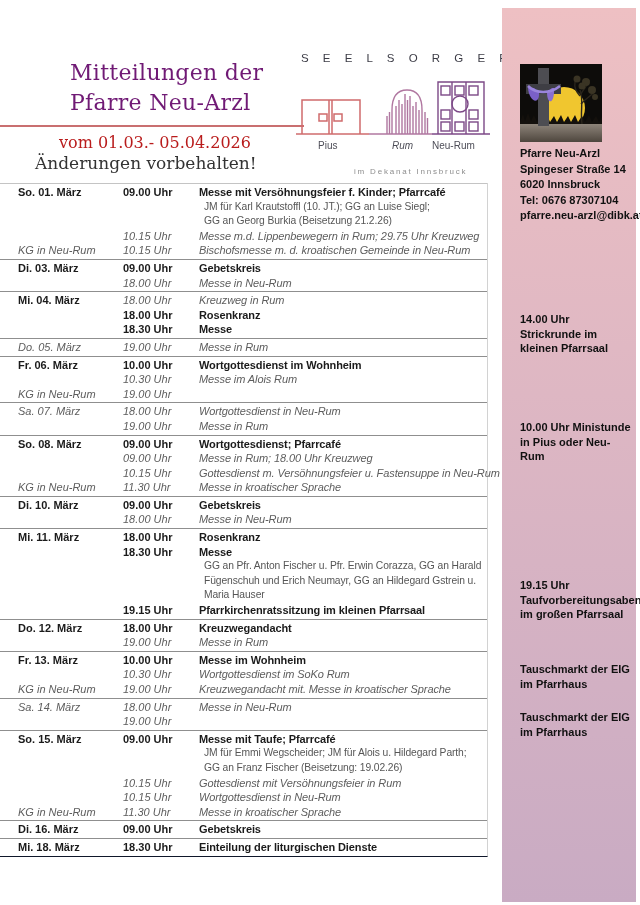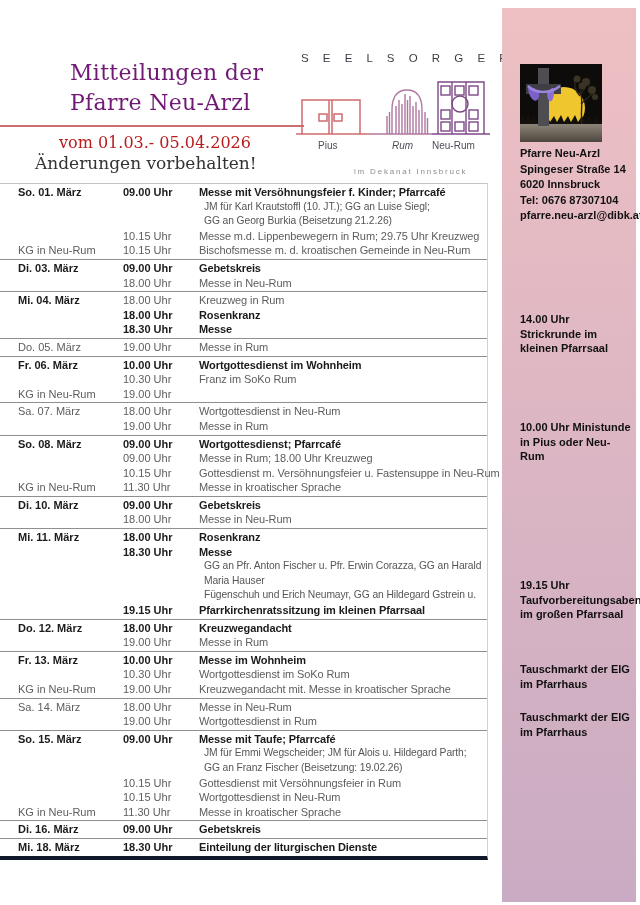--- a/index.html
+++ b/index.html
@@ -19,29 +19,29 @@
   .logo{position:absolute;left:296px;top:52px;width:196px;}
   .wordmark{font-size:11.5px;letter-spacing:5.5px;color:#3c3c46;padding-left:5px;white-space:nowrap;}
   .buildings{display:block;margin-top:2px;}
   .labels{position:relative;height:15px;font-size:10px;color:#4e4e58;}
   .labels span{position:absolute;top:0;}
   .lbl-pius{left:22px;} .lbl-rum{left:96px;font-style:italic;} .lbl-neurum{left:136px;}
   .dekanat{font-size:8px;letter-spacing:1.8px;color:#8e8e8e;padding-left:58px;white-space:nowrap;margin-top:12px;}
 
   
   .schedule{position:absolute;left:0;top:183px;width:487px;
-            border-bottom:4px solid #0f172a;border-right:1px solid #d2d2d2;}
+            border-bottom:1px solid #0f172a;border-right:1px solid #d2d2d2;}
   .group{border-top:1px solid #8f8f8f;padding:1px 0;}
   .group:first-child{border-top-color:#c4c4c4;}
   .row{display:flex;line-height:14.6px;font-size:11px;color:#222;}
   .cd{flex:none;width:123px;padding-left:18px;box-sizing:border-box;}
   .ct{flex:none;width:67px;}
   .cx{flex:1;white-space:nowrap;letter-spacing:-0.1px;margin-left:9px;}
   .b{font-weight:700;color:#1b1b1b;}
-  .i{color:#5d5d5d;font-weight:400;}
+  .i{font-style:italic;color:#5d5d5d;font-weight:400;}
   .row.sub{font-size:10.3px;color:#565656;}
   .row.sub .cx{padding-left:5px;}
 
   
   .sidebar{position:absolute;left:502px;top:8px;right:4px;bottom:3px;}
   .church-img{position:absolute;left:18px;top:56px;width:82px;height:78px;}
   .contact{position:absolute;left:18px;top:138px;font-size:11px;font-weight:700;
            color:#111;line-height:15.5px;white-space:nowrap;}
   .note{position:absolute;left:18px;width:112px;font-size:11px;font-weight:700;
         color:#111;line-height:14.5px;}
@@ -167,21 +167,21 @@
       </div>
       <div class="group">
         <div class="row">
           <span class="cd b">Fr. 06. März</span>
           <span class="ct b">10.00 Uhr</span>
           <span class="cx b">Wortgottesdienst im Wohnheim</span>
         </div>
         <div class="row">
           <span class="cd"></span>
           <span class="ct i">10.30 Uhr</span>
-          <span class="cx i">Franz im SoKo Rum</span>
+          <span class="cx i">Messe im Alois Rum</span>
         </div>
         <div class="row">
           <span class="cd i">KG in Neu-Rum</span>
           <span class="ct i">19.00 Uhr</span>
         </div>
       </div>
       <div class="group">
         <div class="row">
           <span class="cd i">Sa. 07. März</span>
           <span class="ct i">18.00 Uhr</span>
@@ -239,26 +239,26 @@
           <span class="cx b">Messe</span>
         </div>
         <div class="row sub">
           <span class="cd"></span>
           <span class="ct"></span>
           <span class="cx">GG an Pfr. Anton Fischer u. Pfr. Erwin Corazza, GG an Harald</span>
         </div>
         <div class="row sub">
           <span class="cd"></span>
           <span class="ct"></span>
+          <span class="cx">Fügenschuh und Erich Neumayr, GG an Hildegard Gstrein u.</span>
+        </div>
+        <div class="row sub">
+          <span class="cd"></span>
+          <span class="ct"></span>
           <span class="cx">Maria Hauser</span>
-        </div>
-        <div class="row sub">
-          <span class="cd"></span>
-          <span class="ct"></span>
-          <span class="cx">Fügenschuh und Erich Neumayr, GG an Hildegard Gstrein u.</span>
         </div>
         <div class="row">
           <span class="cd"></span>
           <span class="ct b">19.15 Uhr</span>
           <span class="cx b">Pfarrkirchenratssitzung im kleinen Pfarrsaal</span>
         </div>
       </div>
       <div class="group">
         <div class="row">
           <span class="cd b">Do. 12. März</span>
@@ -290,21 +290,20 @@
       </div>
       <div class="group">
         <div class="row">
           <span class="cd i">Sa. 14. März</span>
           <span class="ct i">18.00 Uhr</span>
           <span class="cx i">Messe in Neu-Rum</span>
         </div>
         <div class="row">
           <span class="cd"></span>
           <span class="ct i">19.00 Uhr</span>
-          <span class="cx i">Wortgottesdienst in Rum</span>
         </div>
       </div>
       <div class="group">
         <div class="row">
           <span class="cd b">So. 15. März</span>
           <span class="ct b">09.00 Uhr</span>
           <span class="cx b">Messe mit Taufe; Pfarrcafé</span>
         </div>
         <div class="row sub">
           <span class="cd"></span>

